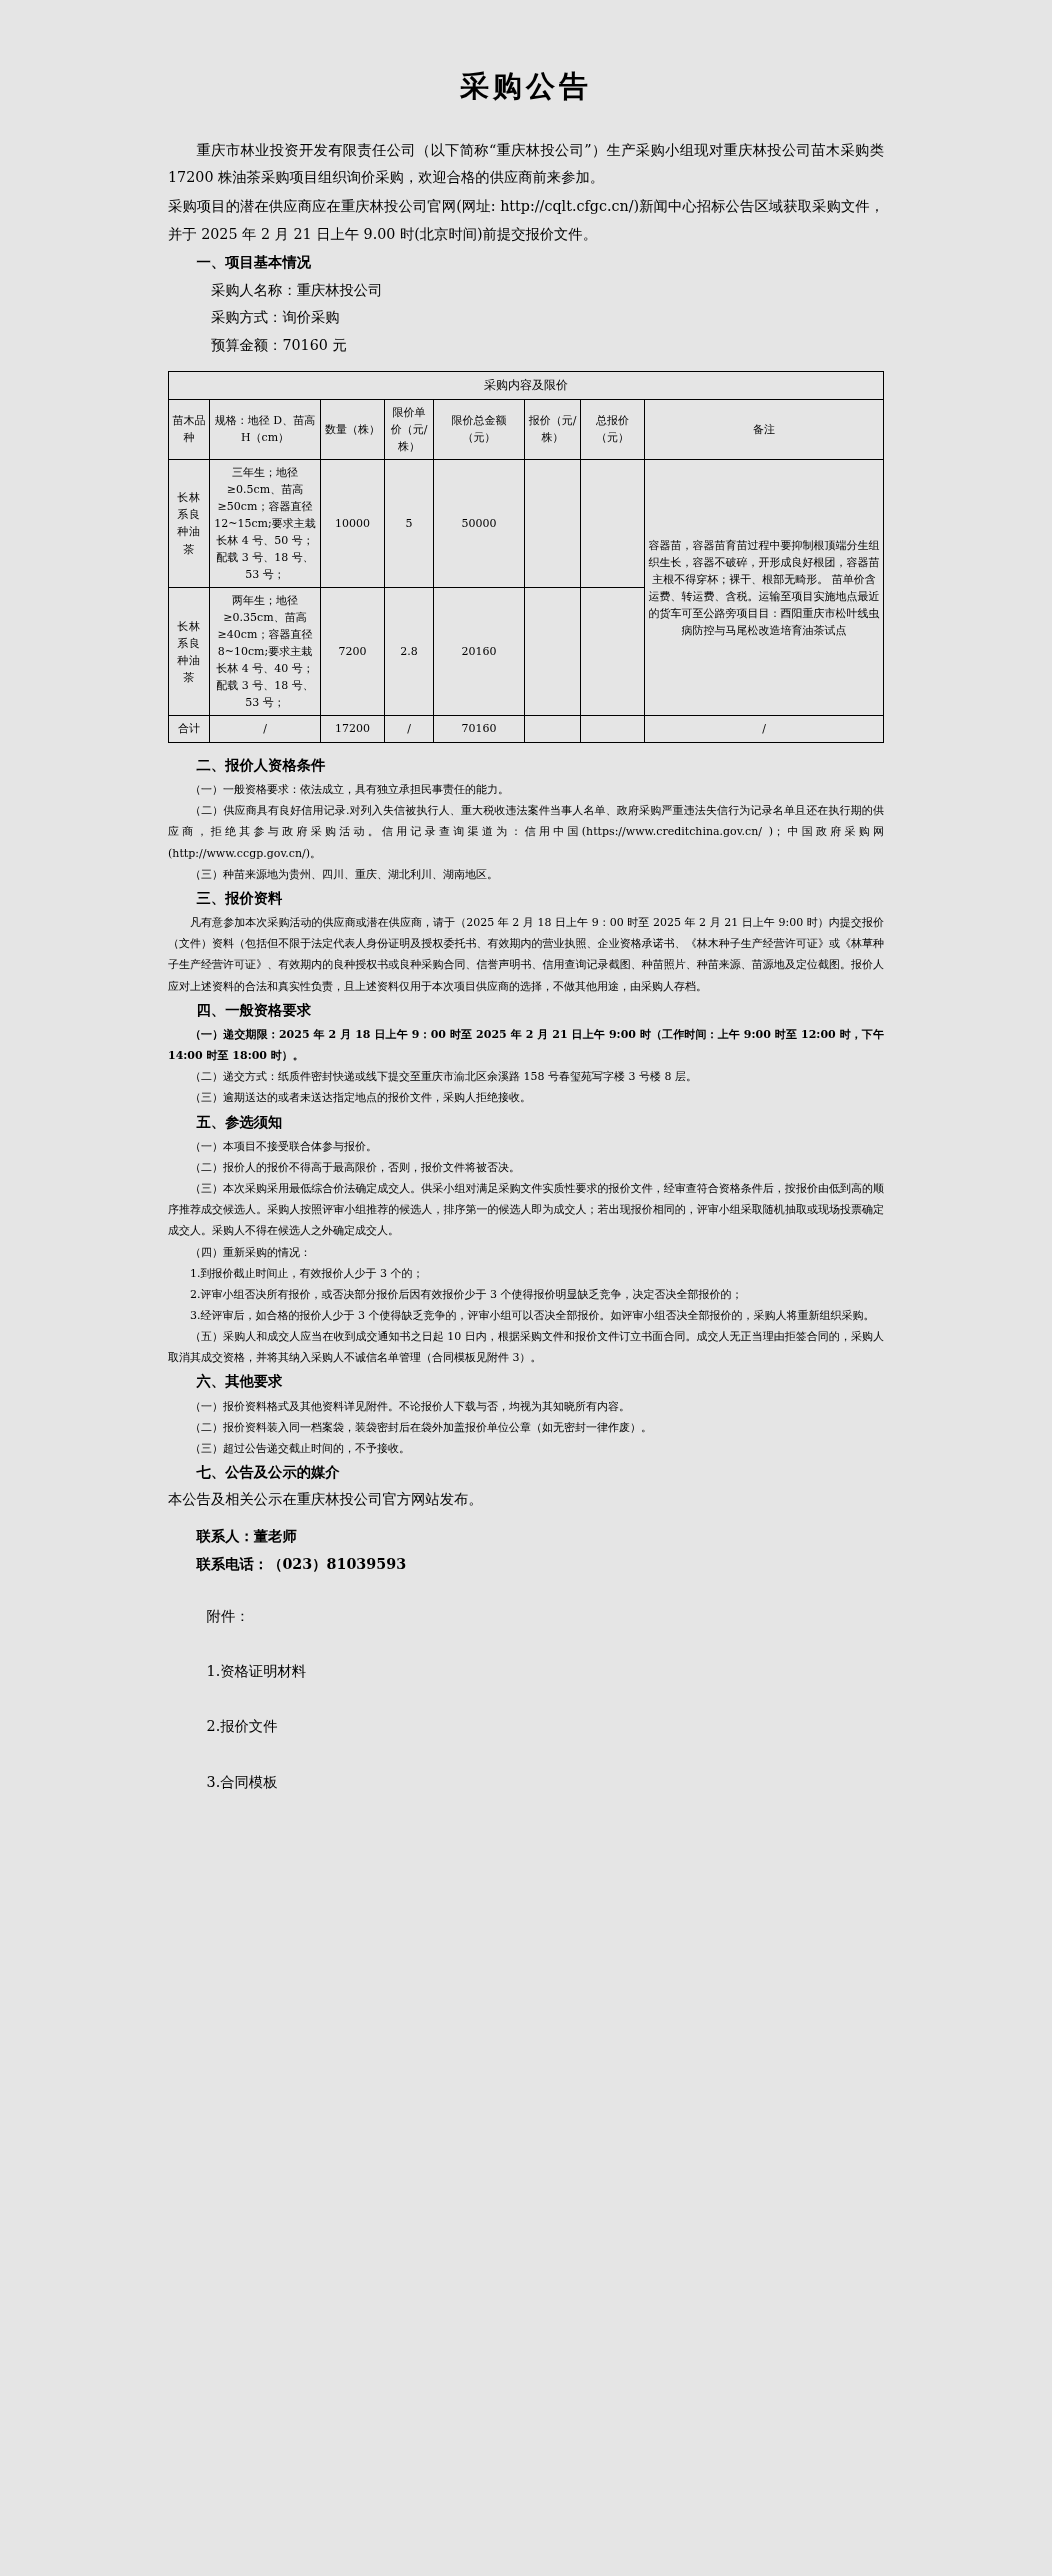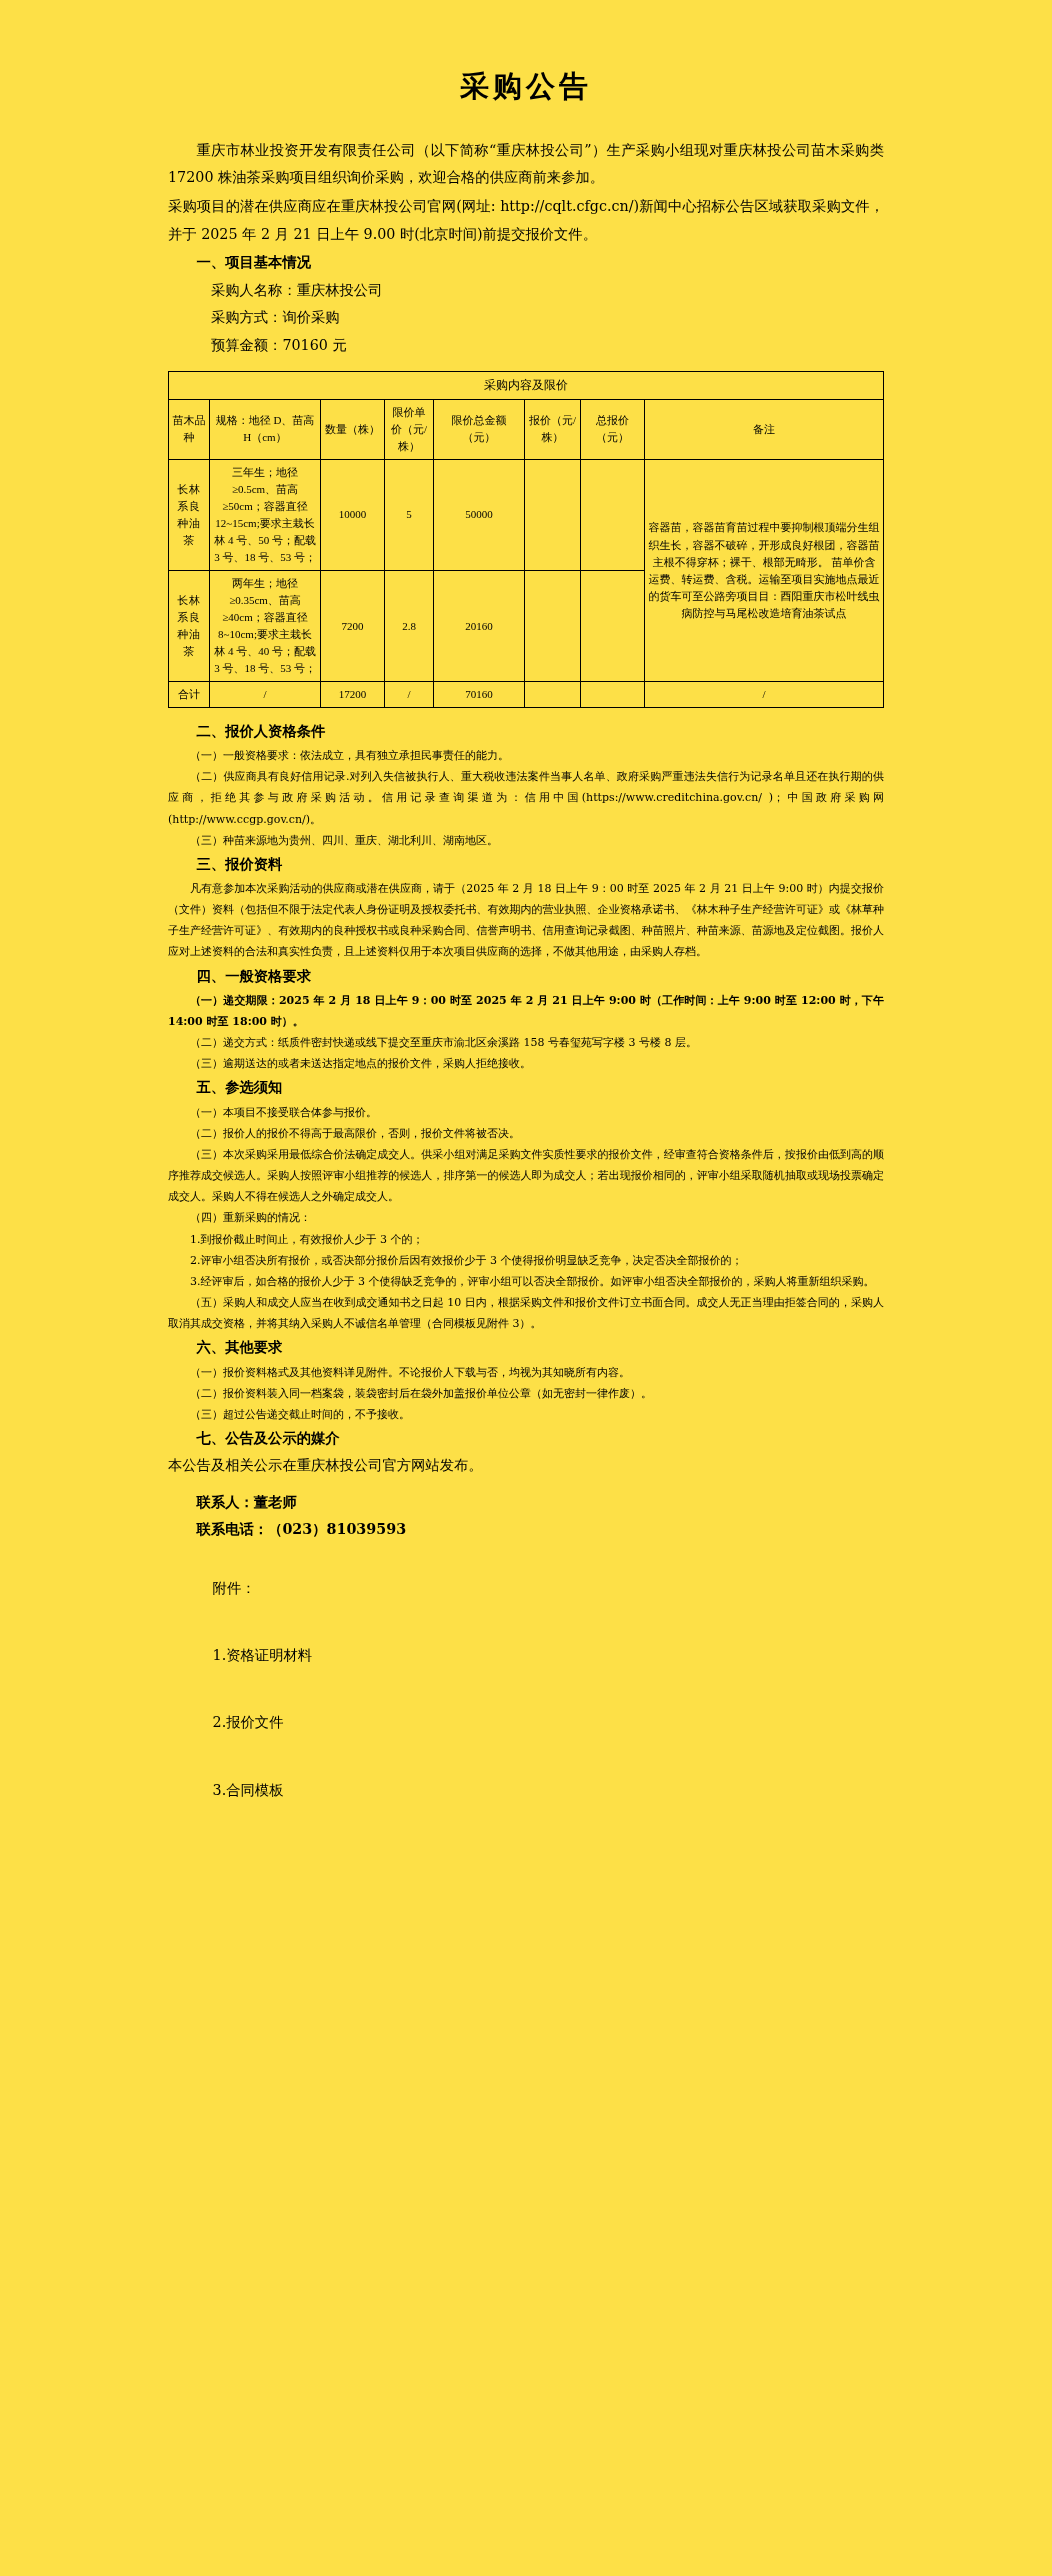--- a/index.html
+++ b/index.html
@@ -8,21 +8,21 @@
     background: #ffffff;
   }
   body {
     font-family: "DejaVu Serif", "Liberation Serif", serif;
     color: #000000;
   }
   .page {
     width: 1052px;
     min-height: 2576px;
     margin: 0 auto;
-    background: #fde047;
+    background: #e5e5e5;
     box-sizing: border-box;
     padding: 40px 0 26.5px 0;
     position: relative;
   }
   .content {
     width: 716px;
     margin: 0 auto;
   }
   .doc-title {
     text-align: center;
@@ -74,21 +74,20 @@
     font-size: 11px;
     table-layout: fixed;
   }
   table.price-table td, table.price-table th {
     border: 0.7px solid #000000;
     text-align: center;
     vertical-align: middle;
     padding: 4px 2.7px;
     line-height: 1.55;
     font-weight: normal;
-    font-family: Liberation Serif, serif;
   }
   .tbl-caption {
     font-size: 12px;
     padding: 6px 2.7px;
   }
   .col-name { width: 41px; }
   .col-spec { width: 111px; }
   .col-qty  { width: 64px; }
   .col-unit { width: 49px; }
   .col-total{ width: 91px; }
@@ -116,21 +115,21 @@
   }
   .remark-note {
     font-weight: normal;
   }
   td.head-cell {
     line-height: 1.5;
   }
   .attach-item {
     font-size: 14.3px;
     line-height: 1.92;
-    margin: 16px;
+    margin: 10px;
     text-indent: 2em;
   }
   .contact-line {
     font-size: 14.3px;
     line-height: 1.92;
     margin: 0;
     text-indent: 2em;
     font-weight: bold;
   }
   .spacer-sm { height: 8px; }

